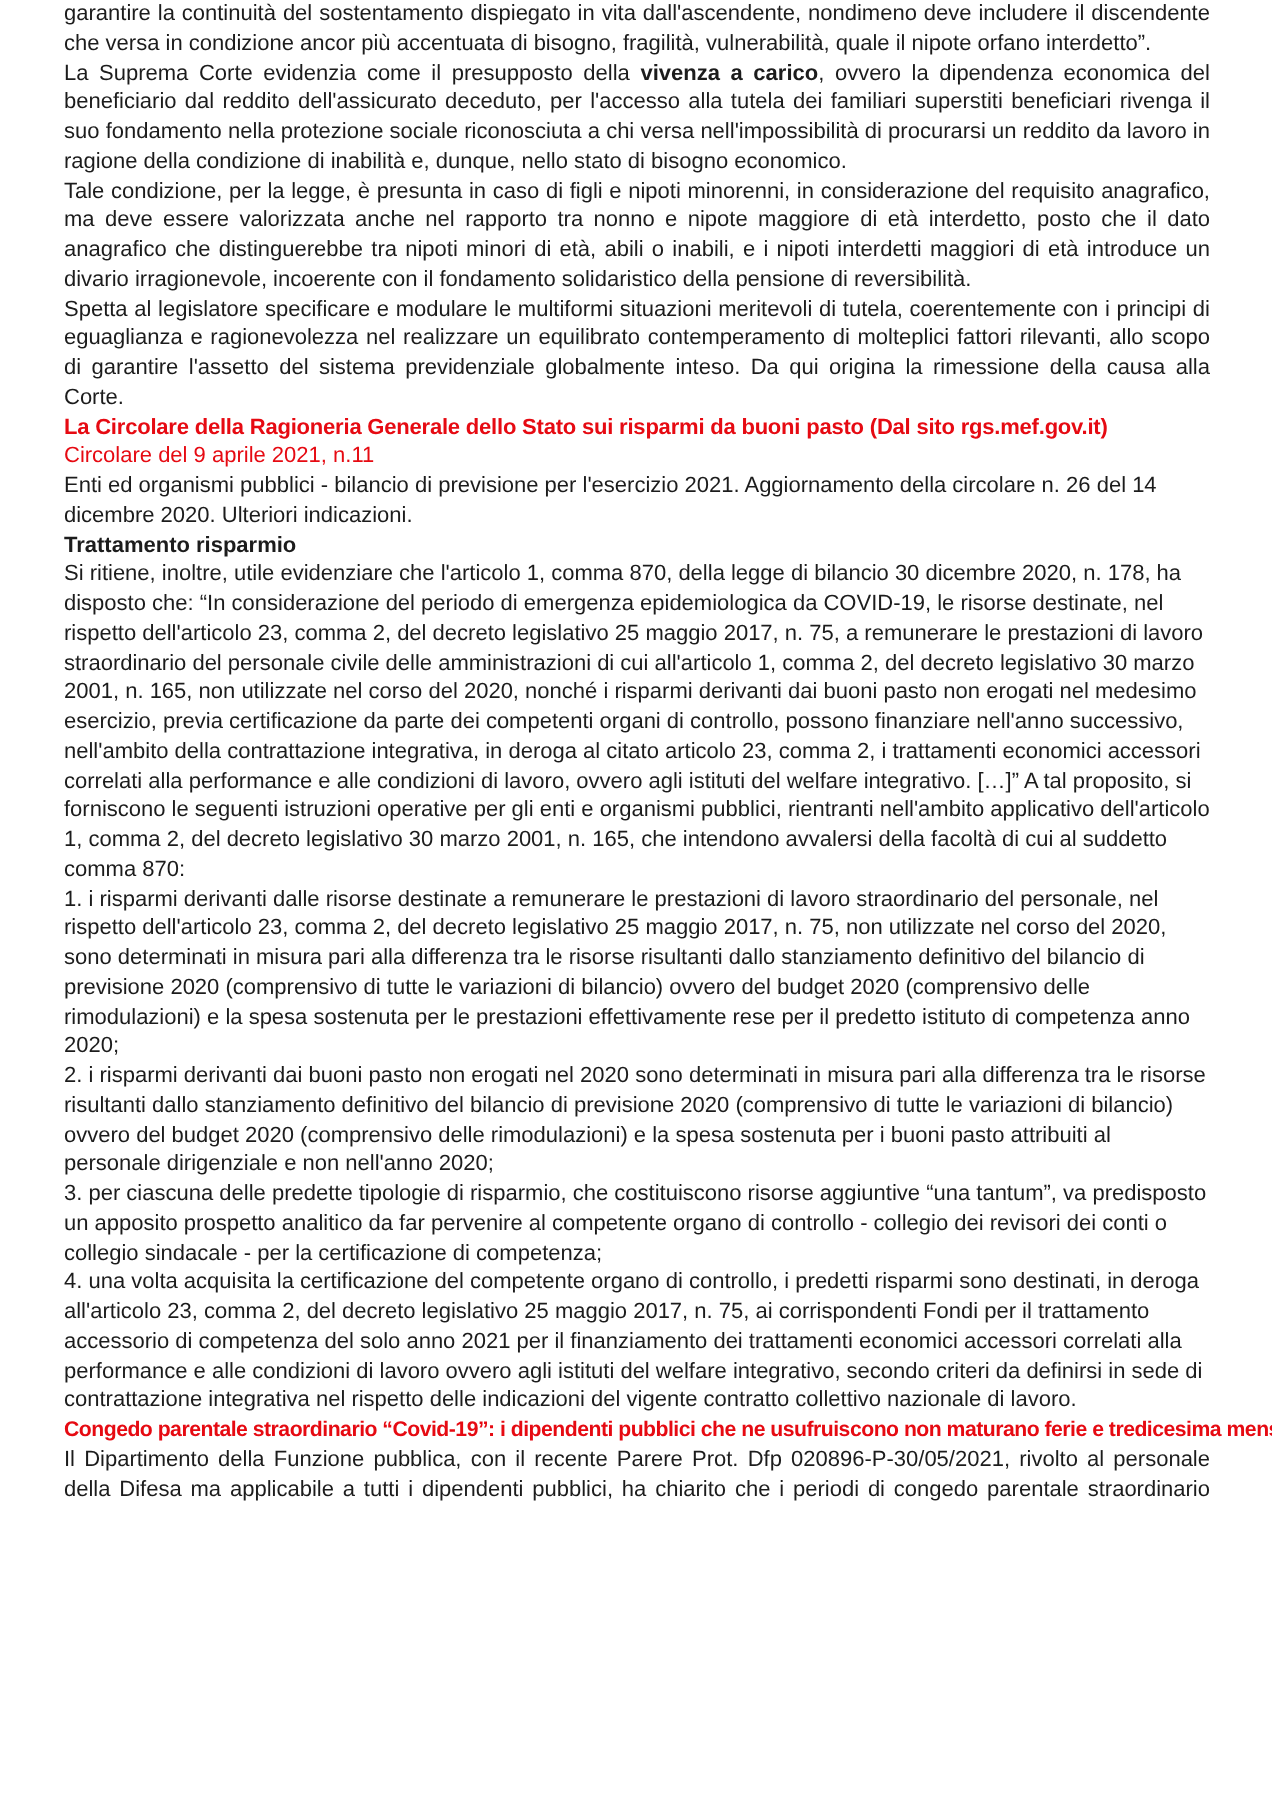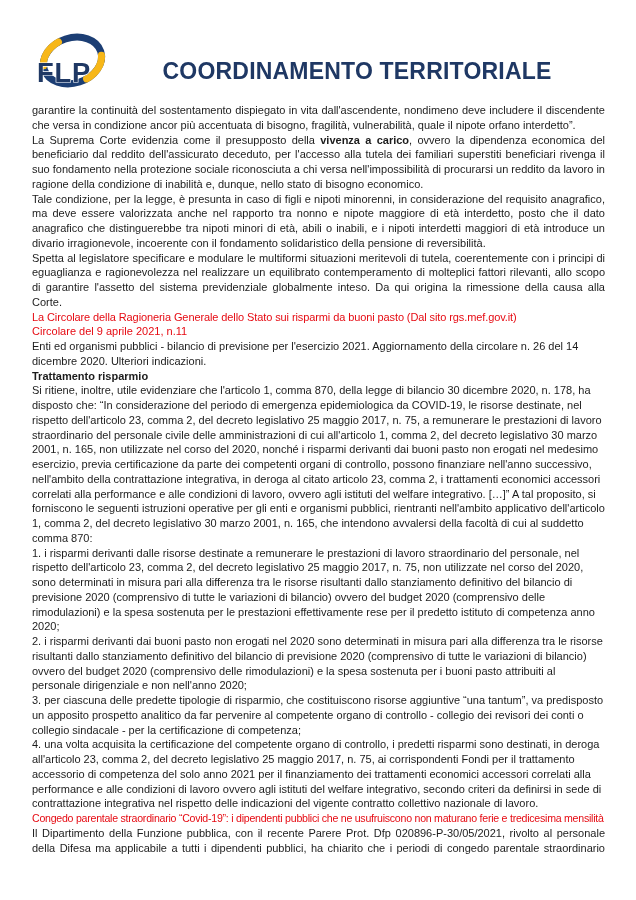--- a/index.html
+++ b/index.html
@@ -38,41 +38,30 @@
   .para{
     font-size:11px;
     line-height:14.75px;
     color:var(--ink);
     margin:0;
   }
   .justify{text-align:justify;}
   .justify-all{text-align:justify;text-align-last:justify;}
   .left{text-align:left;}
   .red{color:var(--red);}
-  .red-heading{color:var(--red);font-weight:normal;}
+  .red-heading{color:var(--red);font-weight:bold;}
   .heading{font-weight:bold;}
   .b{font-weight:bold;}
   .nowrap{white-space:nowrap;letter-spacing:-0.25px;font-size:10.6px;}
   .fit{letter-spacing:-0.1px;}
 </style>
 </head>
 <body>
 
 <div class="page">
-  <div class="header">
-    <svg class="logo" viewBox="0 0 100 100" aria-hidden="true">
-      <g transform="rotate(-18 50 50)">
-        <ellipse cx="50" cy="48" rx="38" ry="29" fill="none" stroke="#1C3E74" stroke-width="9"></ellipse>
-        <path d="M 12.6 42.8 A 38 29 0 0 1 40.2 19.9" fill="none" stroke="#F7B718" stroke-width="9" stroke-linecap="round"></path>
-        <path d="M 87.4 53.0 A 38 29 0 0 1 59.8 76.0" fill="none" stroke="#F7B718" stroke-width="9" stroke-linecap="round"></path>
-      </g>
-      <text x="4" y="76" font-family="Liberation Sans, DejaVu Sans, sans-serif" font-size="35" font-weight="bold" fill="#1F3864" stroke="#ffffff" stroke-width="1.6" paint-order="stroke" letter-spacing="1">FLP</text>
-    </svg>
-    <div class="title">COORDINAMENTO TERRITORIALE</div>
-  </div>
   <div class="doc-body">
       <p class="para justify"><span>garantire la continuità del sostentamento dispiegato in vita dall'ascendente, nondimeno deve includere il discendente che versa in condizione ancor più accentuata di bisogno, fragilità, vulnerabilità, quale il nipote orfano interdetto”.</span></p>
       <p class="para justify"><span>La Suprema Corte evidenzia come il presupposto della </span><span class="b">vivenza a carico</span><span>, ovvero la dipendenza economica del beneficiario dal reddito dell'assicurato deceduto, per l'accesso alla tutela dei familiari superstiti beneficiari rivenga il suo fondamento nella protezione sociale riconosciuta a chi versa nell'impossibilità di procurarsi un reddito da lavoro in ragione della condizione di inabilità e, dunque, nello stato di bisogno economico.</span></p>
       <p class="para justify"><span>Tale condizione, per la legge, è presunta in caso di figli e nipoti minorenni, in considerazione del requisito anagrafico, ma deve essere valorizzata anche nel rapporto tra nonno e nipote maggiore di età interdetto, posto che il dato anagrafico che distinguerebbe tra nipoti minori di età, abili o inabili, e i nipoti interdetti maggiori di età introduce un divario irragionevole, incoerente con il fondamento solidaristico della pensione di reversibilità.</span></p>
       <p class="para justify"><span>Spetta al legislatore specificare e modulare le multiformi situazioni meritevoli di tutela, coerentemente con i principi di eguaglianza e ragionevolezza nel realizzare un equilibrato contemperamento di molteplici fattori rilevanti, allo scopo di garantire l'assetto del sistema previdenziale globalmente inteso. Da qui origina la rimessione della causa alla Corte.</span></p>
       <p class="para red-heading fit left"><span>La Circolare della Ragioneria Generale dello Stato sui risparmi da buoni pasto (Dal sito rgs.mef.gov.it)</span></p>
       <p class="para red left"><span>Circolare del 9 aprile 2021, n.11</span></p>
       <p class="para left"><span>Enti ed organismi pubblici - bilancio di previsione per l'esercizio 2021. Aggiornamento della circolare n. 26 del 14 dicembre 2020. Ulteriori indicazioni.</span></p>
       <p class="para heading left"><span>Trattamento risparmio</span></p>
       <p class="para left"><span>Si ritiene, inoltre, utile evidenziare che l'articolo 1, comma 870, della legge di bilancio 30 dicembre 2020, n. 178, ha disposto che: “In considerazione del periodo di emergenza epidemiologica da COVID-19, le risorse destinate, nel rispetto dell'articolo 23, comma 2, del decreto legislativo 25 maggio 2017, n. 75, a remunerare le prestazioni di lavoro straordinario del personale civile delle amministrazioni di cui all'articolo 1, comma 2, del decreto legislativo 30 marzo 2001, n. 165, non utilizzate nel corso del 2020, nonché i risparmi derivanti dai buoni pasto non erogati nel medesimo esercizio, previa certificazione da parte dei competenti organi di controllo, possono finanziare nell'anno successivo, nell'ambito della contrattazione integrativa, in deroga al citato articolo 23, comma 2, i trattamenti economici accessori correlati alla performance e alle condizioni di lavoro, ovvero agli istituti del welfare integrativo. […]” A tal proposito, si forniscono le seguenti istruzioni operative per gli enti e organismi pubblici, rientranti nell'ambito applicativo dell'articolo 1, comma 2, del decreto legislativo 30 marzo 2001, n. 165, che intendono avvalersi della facoltà di cui al suddetto comma 870:</span></p>

